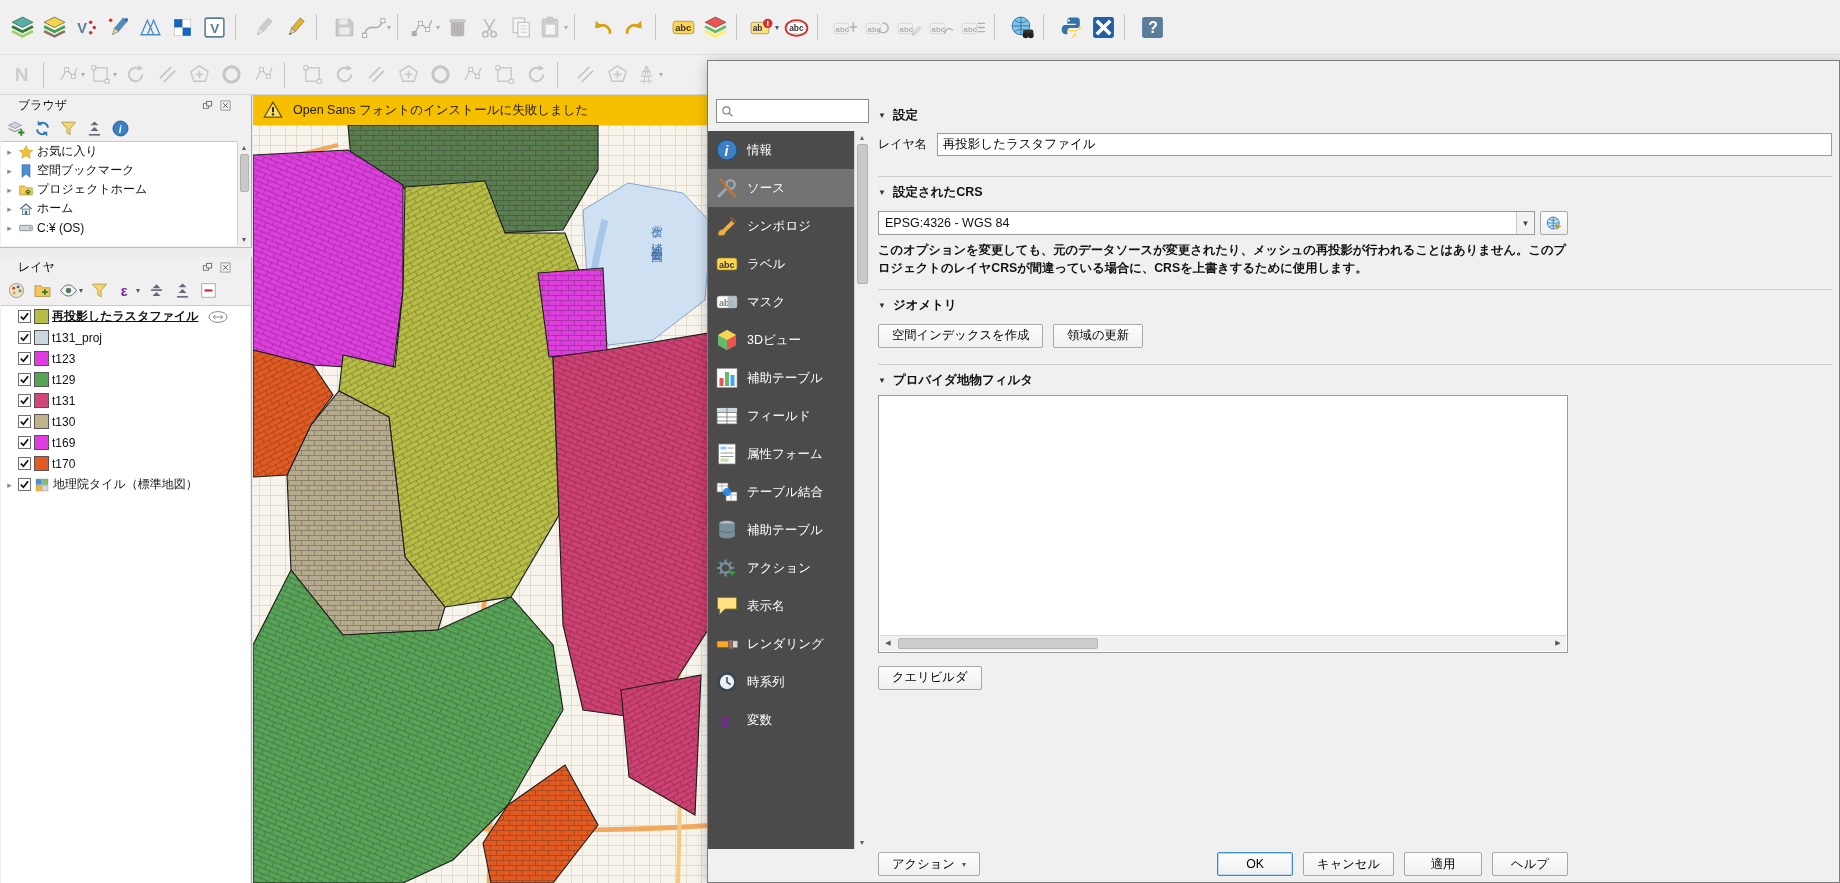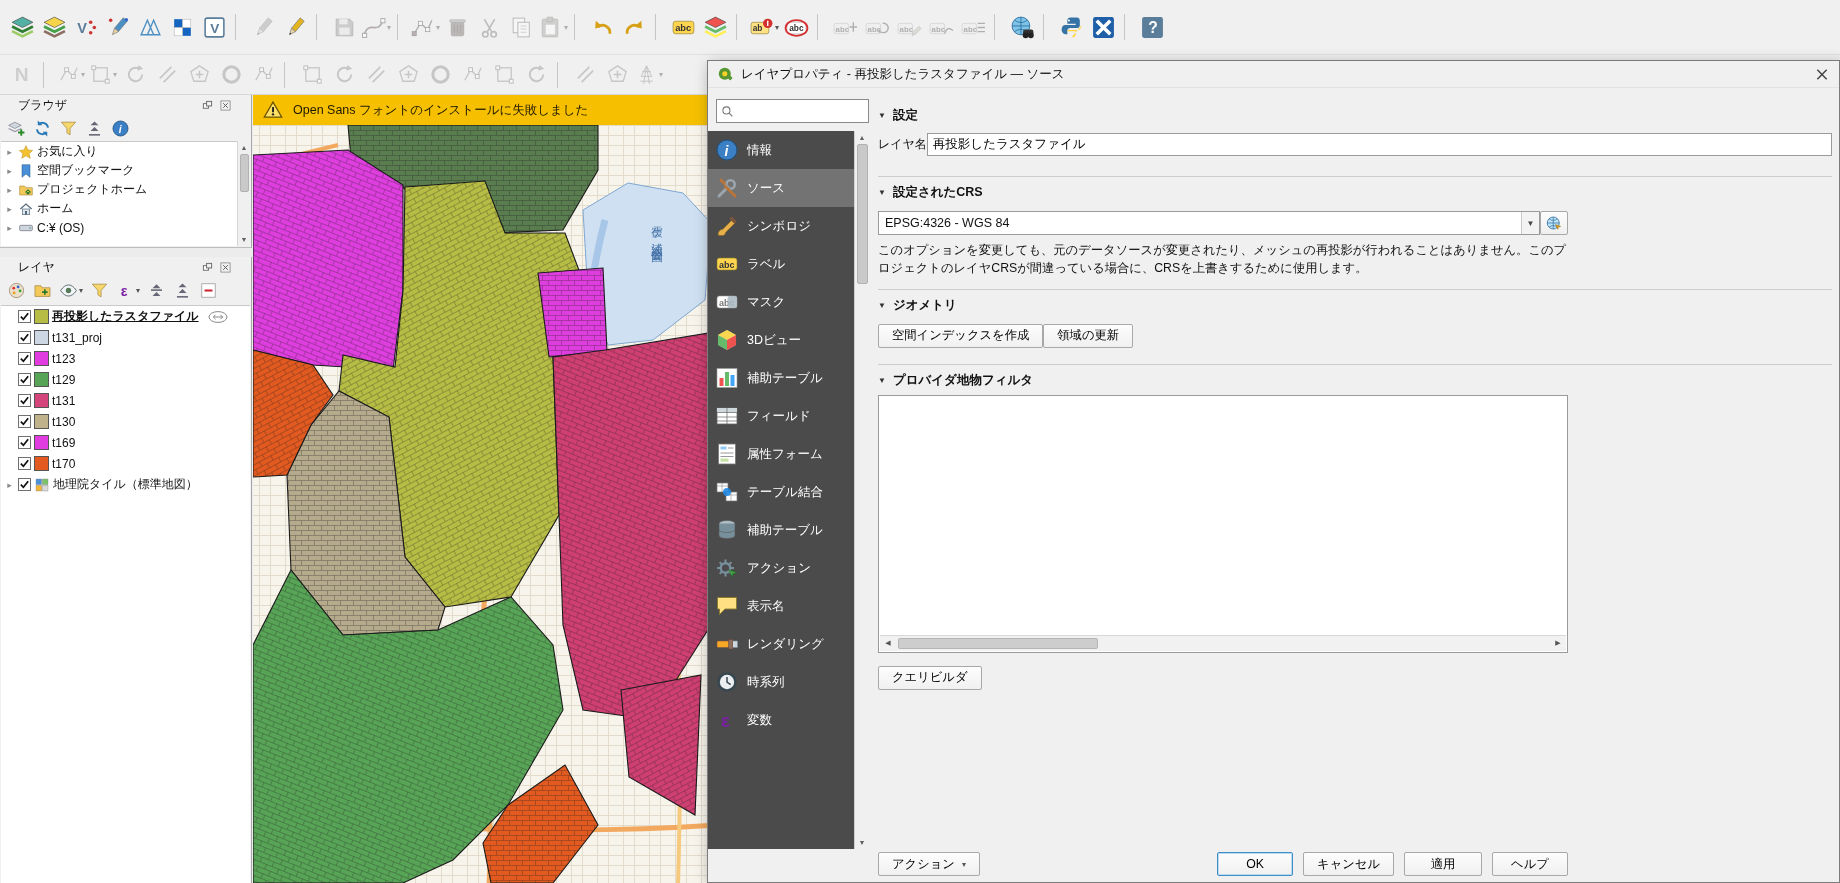--- a/index.html
+++ b/index.html
@@ -58,31 +58,31 @@
 .dsearch svg{width:13px;height:13px}
 .nav{position:absolute;left:0;top:70px;width:146px;bottom:33px;background:#4b4b4b;overflow:hidden}
 .nav-item{height:38px;display:flex;align-items:center;gap:8px;padding:0 7px;color:#fff;font-size:12.5px;cursor:default}
 .nav-item svg{width:24px;height:24px;flex:none}
 .nav-item.sel{background:#737373}
 .navscroll{position:absolute;left:146px;top:70px;width:15px;bottom:33px;background:#f0f0f0;border-left:1px solid #d0d0d0;display:flex;flex-direction:column;align-items:center}
 .content{position:absolute;left:170px;top:34px;right:7px;bottom:33px;overflow:hidden;padding-top:8px}
 .sechead{display:flex;align-items:center;gap:7px;font-weight:bold;font-size:12.5px;margin:4px 0 2px}
 .sechead .tri{font-size:8px;color:#333}
 .hsep{border:none;border-top:1px solid #cdcdcd;margin:11px 0 7px}
-.lnrow{display:flex;align-items:center;margin:9px 0 20px}
+.lnrow{display:flex;align-items:center;gap:10px;margin:9px 0 20px}
 .lnrow input{flex:1;height:23px;border:1px solid #9a9a9a;background:#fff;padding:0 5px;font-size:12.5px;font-family:inherit}
-.crsrow{display:flex;align-items:center;margin:10px 0 6px;width:690px}
+.crsrow{display:flex;align-items:center;gap:5px;margin:10px 0 6px;width:690px}
 .combo{flex:1;height:24px;background:#fff;border:1px solid #9a9a9a;display:flex;align-items:center;padding-left:6px}
 .combo .cval{flex:1;font-size:12.5px}
 .combo .carr{width:18px;align-self:stretch;border-left:1px solid #c9c9c9;display:flex;align-items:center;justify-content:center;font-size:8px;color:#444;background:#f3f3f3}
 .sqbtn{width:28px;height:24px;background:linear-gradient(#fdfdfd,#efefef);border:1px solid #a8a8a8;border-radius:2px;display:flex;align-items:center;justify-content:center}
 .sqbtn svg{width:18px;height:18px}
-.note1{width:690px;font-weight:normal;font-size:12.3px;line-height:1.5;margin:4px 0 10px}
+.note1{width:690px;font-weight:bold;font-size:12.3px;line-height:1.5;margin:4px 0 10px}
 .note2{width:690px;font-size:12.3px;margin:2px 0 6px}
-.btnrow{display:flex;margin:10px 0 4px}
+.btnrow{display:flex;gap:10px;margin:10px 0 4px}
 .btn{height:24px;background:linear-gradient(#fdfdfd,#f0f0f0);border:1px solid #a8a8a8;border-radius:2px;padding:0 13px;font-size:12.3px;font-family:inherit;display:inline-flex;align-items:center;justify-content:center}
 .btn.primary{border:1px solid #3d8ec9;box-shadow:inset 0 0 0 1px #bcd9ef}
 .filterbox{position:relative;width:690px;height:258px;background:#fff;border:1px solid #9a9a9a;margin-top:6px}
 .hscroll{position:absolute;left:1px;right:1px;bottom:1px;height:16px;background:#f1f1f1;border-top:1px solid #d8d8d8;display:flex;align-items:center}
 .hsarrow{width:16px;text-align:center;font-size:7px;color:#555}
 .hstrack{position:relative;flex:1;height:100%}
 .hsthumb{position:absolute;left:2px;top:2px;bottom:2px;width:200px;background:#cdcdcd;border:1px solid #b5b5b5;border-radius:2px}
 .qbrow{width:690px;display:flex;justify-content:flex-start;margin-top:13px}
 .dfoot{position:absolute;left:170px;bottom:6px;width:690px;display:flex;align-items:center;gap:10px}
 .dfoot .spacer{flex:1}
@@ -797,33 +797,20 @@
         <polygon points="0,225 60,240 80,270 58,300 34,350 0,352" fill="#e25a20" stroke="#1b1b1b" stroke-width="1.1"></polygon>
         <polygon points="0,225 60,240 80,270 58,300 34,350 0,352" fill="url(#pc2)" opacity=".5"></polygon>
         <polygon points="255,680 312,640 345,700 300,758 238,758 230,718" fill="#e25a20" stroke="#1b1b1b" stroke-width="1.1"></polygon>
         <polygon points="255,680 312,640 345,700 300,758 238,758 230,718" fill="url(#pc0)" opacity=".5"></polygon>
       </g>
     <text x="404" y="92" style="writing-mode:vertical-rl" font-size="11.5" fill="#4472a8" letter-spacing="2">霞ケ浦総合公園</text>
   </svg>
 </div>
 
 <div id="dlg">
-  <div class="dtitle">
-    <svg viewBox="0 0 24 24">
-        <circle cx="11" cy="11" r="8.5" fill="#589632"></circle>
-        <circle cx="11" cy="11" r="3.6" fill="#f8d22b"></circle>
-        <rect x="13.5" y="13.5" width="8" height="5" rx="1" fill="#589632" transform="rotate(45 17.5 16)"></rect>
-      </svg>
-    <span>レイヤプロパティ - 再投影したラスタファイル — ソース</span>
-    <span class="dclose">
-        <svg viewBox="0 0 24 24" width="13" height="13">
-          <path d="M5 5l14 14M19 5 5 19" stroke="#444" stroke-width="2.2"></path>
-        </svg>
-      </span>
-  </div>
 
   <div class="dsearch">
     <svg viewBox="0 0 24 24">
         <circle cx="10" cy="10" r="6.5" fill="none" stroke="#777" stroke-width="2"></circle>
         <path d="M15 15l6 6" stroke="#777" stroke-width="2.4"></path>
       </svg>
     <input type="text" value="" style="">
   </div>
 
   <div class="nav" id="dlg-nav">

